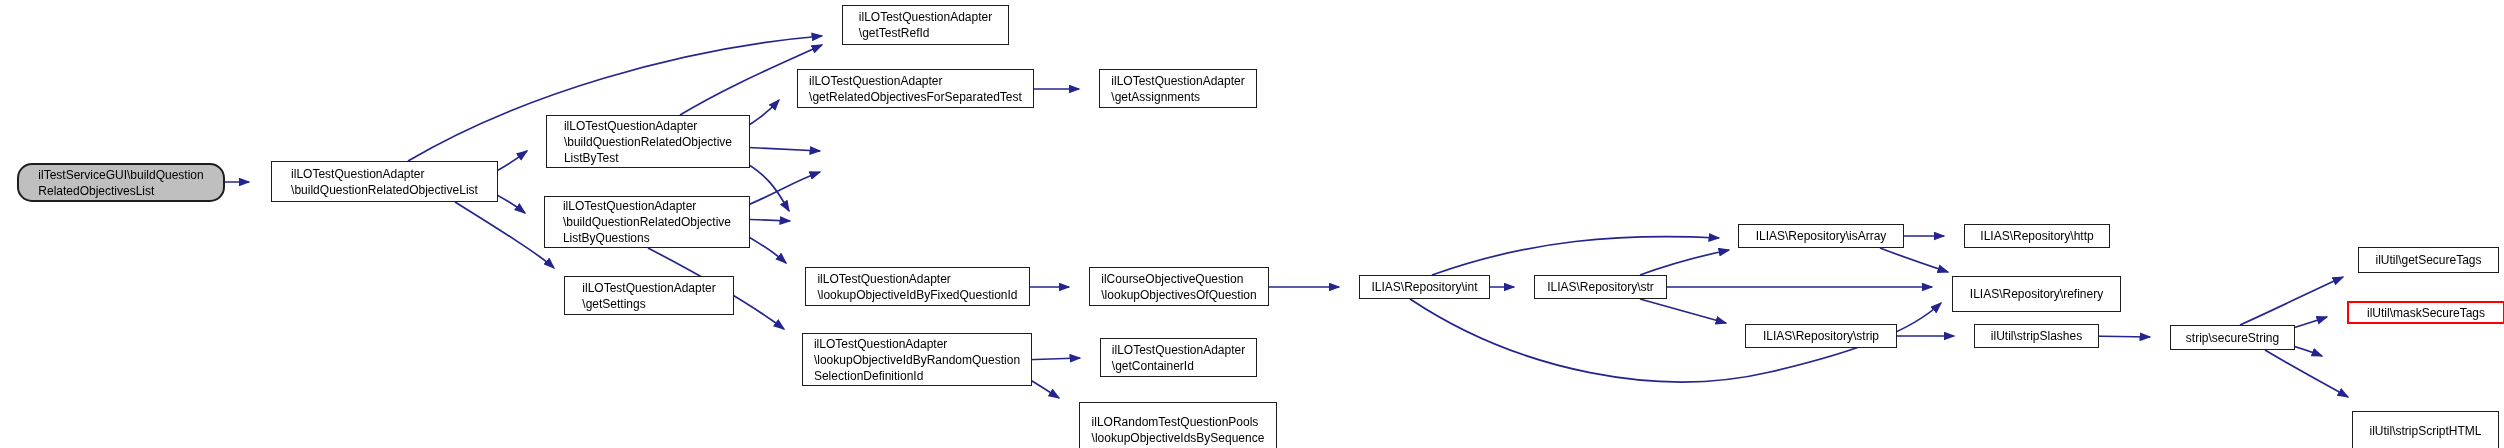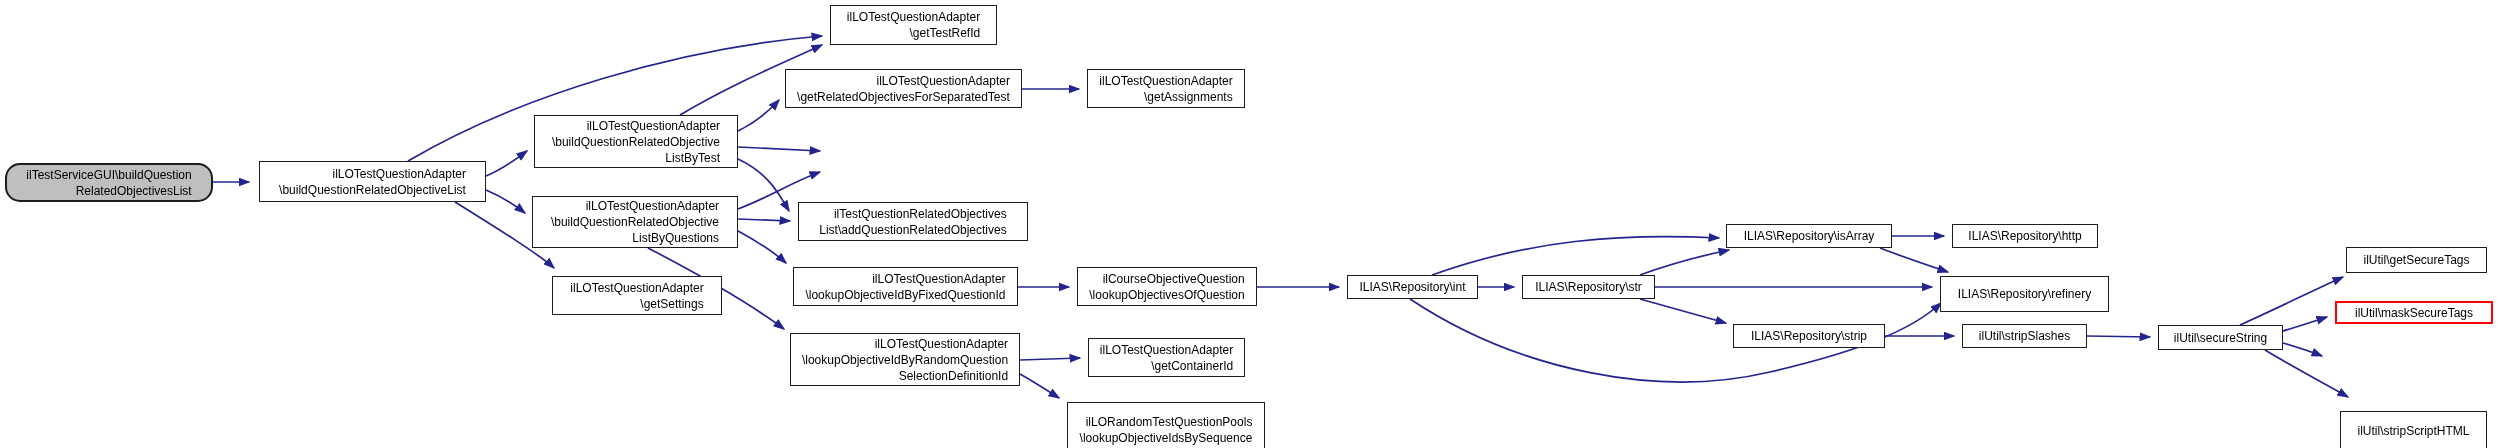--- a/index.html
+++ b/index.html
@@ -5,22 +5,22 @@
   html,body{margin:0;padding:0;background:#ffffff;}
   .canvas{
     position:relative;width:2504px;height:448px;overflow:hidden;
     font-family:"Liberation Sans",sans-serif;font-size:12px;color:#000;background:#fff;
   }
   .edges{position:absolute;left:0;top:0;z-index:1;}
   .edges path.e{fill:none;stroke:var(--edge-color,#24248f);stroke-width:1.7;}
   .node{
     position:absolute;box-sizing:border-box;z-index:2;background:#fff;
     border:1.5px solid #1d1d1d;display:flex;flex-direction:column;
-    align-items:center;justify-content:center;text-align:right;
-    line-height:16px;white-space:nowrap;cursor:pointer;
+    align-items:center;justify-content:center;text-align:left;
+    line-height:16px;white-space:nowrap;cursor:pointer;margin-left:12px;
   }
   .node.current{background:var(--highlight-fill,#bfbfbf);border-width:2px;cursor:default;border-radius:15px;}
   .node.red{border:2px solid var(--red-border,#ff0000);}
 </style>
 </head>
 <body>
 
 <div class="canvas">
 
   <svg class="edges" width="2504" height="448" viewBox="0 0 2504 448">
@@ -71,21 +71,20 @@
 
   <div class="node" style="left:830px;top:5px;width:167px;height:40px">ilLOTestQuestionAdapter<br>\getTestRefId</div>
 
   <div class="node" style="left:785px;top:69px;width:237px;height:39px">ilLOTestQuestionAdapter<br>\getRelatedObjectivesForSeparatedTest</div>
 
   <div class="node" style="left:1087px;top:69px;width:158px;height:39px">ilLOTestQuestionAdapter<br>\getAssignments</div>
 
 
   <div class="node" style="left:532px;top:196px;width:206px;height:52px">ilLOTestQuestionAdapter<br>\buildQuestionRelatedObjective<br>ListByQuestions</div>
 
-  <div class="node" style="left:798px;top:202px;width:230px;height:39px">ilTestQuestionRelatedObjectives<br>List\addQuestionRelatedObjectives</div>
 
   <div class="node" style="left:552px;top:276px;width:170px;height:39px">ilLOTestQuestionAdapter<br>\getSettings</div>
 
   <div class="node" style="left:793px;top:267px;width:225px;height:39px">ilLOTestQuestionAdapter<br>\lookupObjectiveIdByFixedQuestionId</div>
 
   <div class="node" style="left:1077px;top:267px;width:180px;height:39px">ilCourseObjectiveQuestion<br>\lookupObjectivesOfQuestion</div>
 
   <div class="node" style="left:790px;top:333px;width:230px;height:53px">ilLOTestQuestionAdapter<br>\lookupObjectiveIdByRandomQuestion<br>SelectionDefinitionId</div>
 
   <div class="node" style="left:1088px;top:338px;width:157px;height:39px">ilLOTestQuestionAdapter<br>\getContainerId</div>
@@ -99,21 +98,21 @@
   <div class="node" style="left:1726px;top:224px;width:166px;height:24px">ILIAS\Repository\isArray</div>
 
   <div class="node" style="left:1952px;top:224px;width:146px;height:24px">ILIAS\Repository\http</div>
 
   <div class="node" style="left:1940px;top:276px;width:169px;height:36px">ILIAS\Repository\refinery</div>
 
   <div class="node" style="left:1733px;top:324px;width:152px;height:24px">ILIAS\Repository\strip</div>
 
   <div class="node" style="left:1962px;top:324px;width:125px;height:24px">ilUtil\stripSlashes</div>
 
-  <div class="node" style="left:2158px;top:325px;width:125px;height:25px">ilUtil\secureString</div>
+  <div class="node" style="left:2158px;top:325px;width:125px;height:25px">strip\secureString</div>
 
   <div class="node" style="left:2346px;top:247px;width:141px;height:26px">ilUtil\getSecureTags</div>
 
   <div class="node red" style="left:2335px;top:301px;width:158px;height:23px">ilUtil\maskSecureTags</div>
 
 
   <div class="node" style="left:2340px;top:411px;width:147px;height:39px">ilUtil\stripScriptHTML</div>
 
 </div>
 

